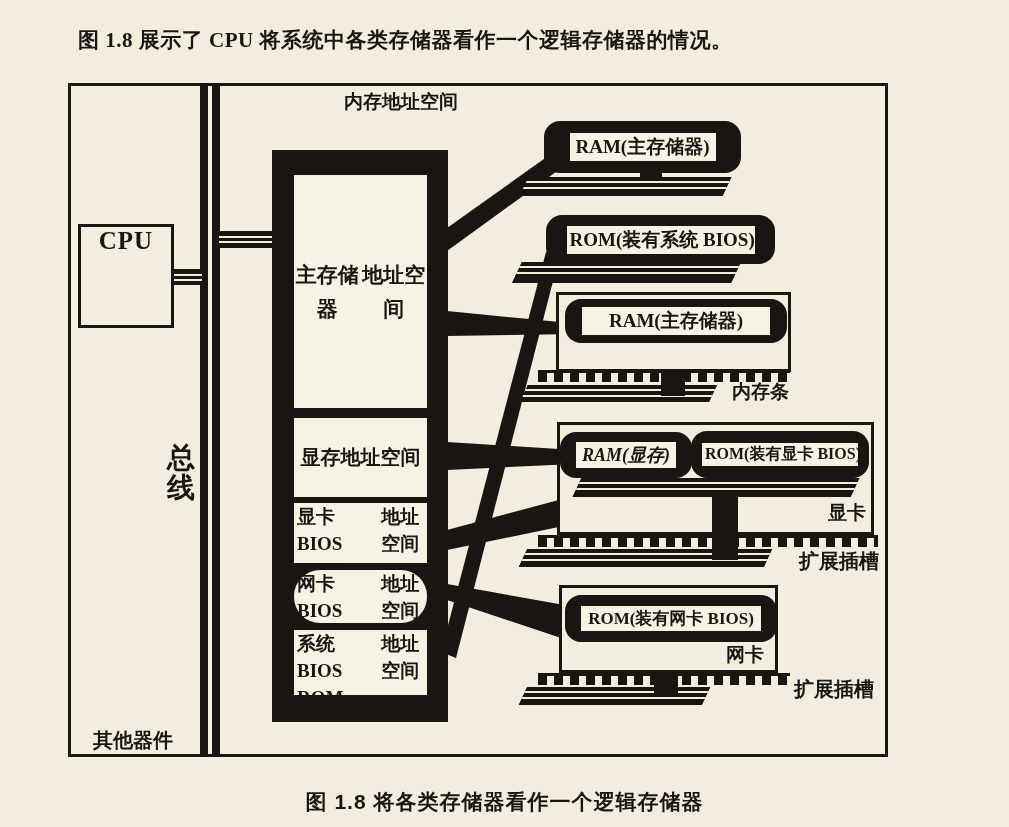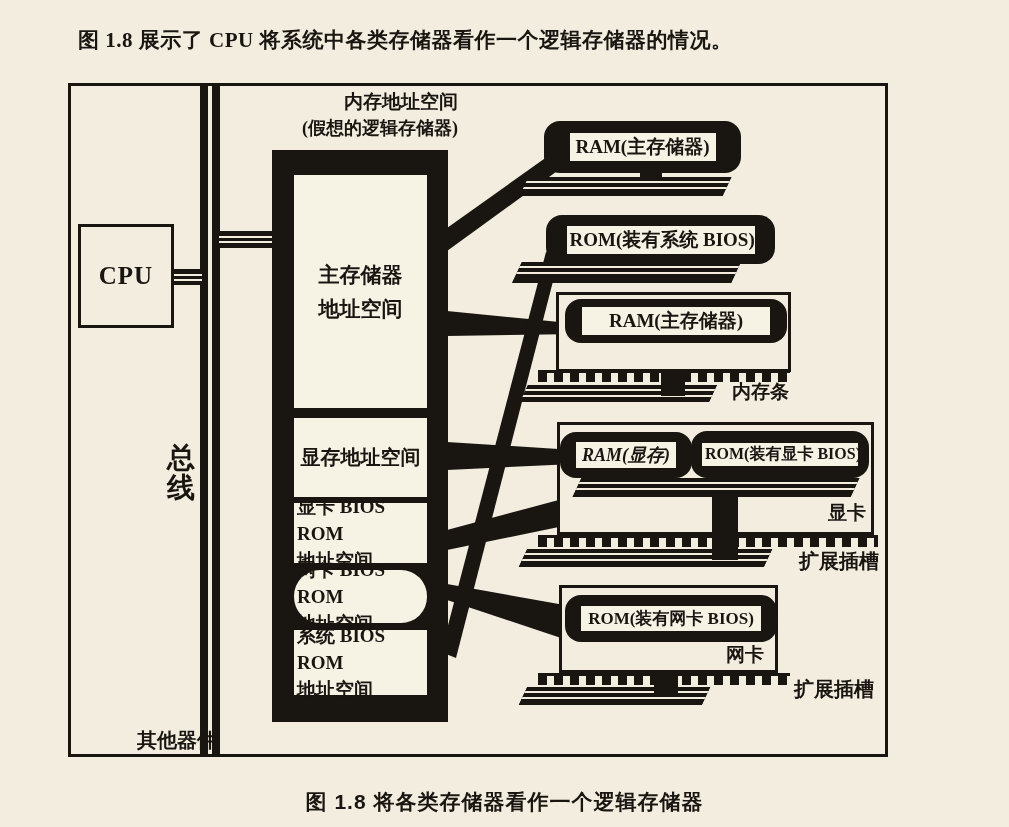--- a/index.html
+++ b/index.html
@@ -22,36 +22,36 @@
     font-size:21px;font-weight:600;letter-spacing:.5px;
   }
   
   .frame{left:68px;top:83px;width:820px;height:674px;border:3px solid var(--ink);}
   
   .bus{top:83px;height:674px;width:8px;}
   
   .cpu{
     left:78px;top:224px;width:96px;height:104px;
     border:3px solid var(--ink);background:var(--paper);
-    display:flex;align-items:center;justify-content:center;
+    display:flex;justify-content:center;
     font-size:25px;font-weight:700;letter-spacing:1px;
   }
   .h-connector{background:linear-gradient(180deg,var(--ink) 0 5px,var(--paper) 5px 7px,var(--ink) 7px 10px,var(--paper) 10px 12px,var(--ink) 12px);}
   .bus-label{
     left:167px;top:443px;width:26px;text-align:center;
     font-size:28px;font-weight:700;line-height:30px;word-break:break-all;
   }
-  .other-label{left:93px;top:727px;font-size:20px;font-weight:600;margin-left:44px;}
+  .other-label{left:93px;top:727px;font-size:20px;font-weight:600;}
   
   .mem-title{left:258px;top:88px;width:200px;text-align:right;font-size:19px;font-weight:600;line-height:27px;}
   .mem-title .l2{font-size:18px;}
   .mem-box{left:272px;top:150px;width:176px;height:572px;background:var(--ink);}
   .sec{
     position:absolute;left:22px;width:133px;background:var(--label-bg);
-    display:flex;flex-direction:column;justify-content:center;
+    display:flex;flex-direction:row;justify-content:center;
     font-weight:700;box-sizing:border-box;
   }
   .sec.center{align-items:center;text-align:center;}
   .sec.left{align-items:flex-start;padding-left:3px;}
   .s1{top:25px;height:233px;font-size:21px;line-height:34px;}
   .s2{top:268px;height:79px;font-size:20px;}
   .s3{top:353px;height:60px;font-size:19px;line-height:27px;}
   .s4{top:420px;height:53px;font-size:19px;line-height:27px;border-radius:26px;}
   .s5{top:480px;height:65px;font-size:19px;line-height:27px;}
   
@@ -109,21 +109,20 @@
 <div class="abs h-connector" style="left:172px;top:269px;width:30px;height:16px;"></div>
 <div class="abs h-connector" style="left:219px;top:231px;width:54px;height:17px;"></div>
 <div class="abs cpu">
   <span>CPU</span>
 </div>
 <div class="abs bus-label">总线</div>
 <div class="abs other-label">其他器件</div>
 
 <div class="abs mem-title">
   <div class="l1">内存地址空间</div>
-  <div class="l2">(假想的逻辑存储器)</div>
 </div>
 <div class="abs mem-box">
   <div class="sec s1 center">
     <div>主存储器</div>
     <div>地址空间</div>
   </div>
   <div class="sec s2 center">
     <div>显存地址空间</div>
   </div>
   <div class="sec s3 left">

